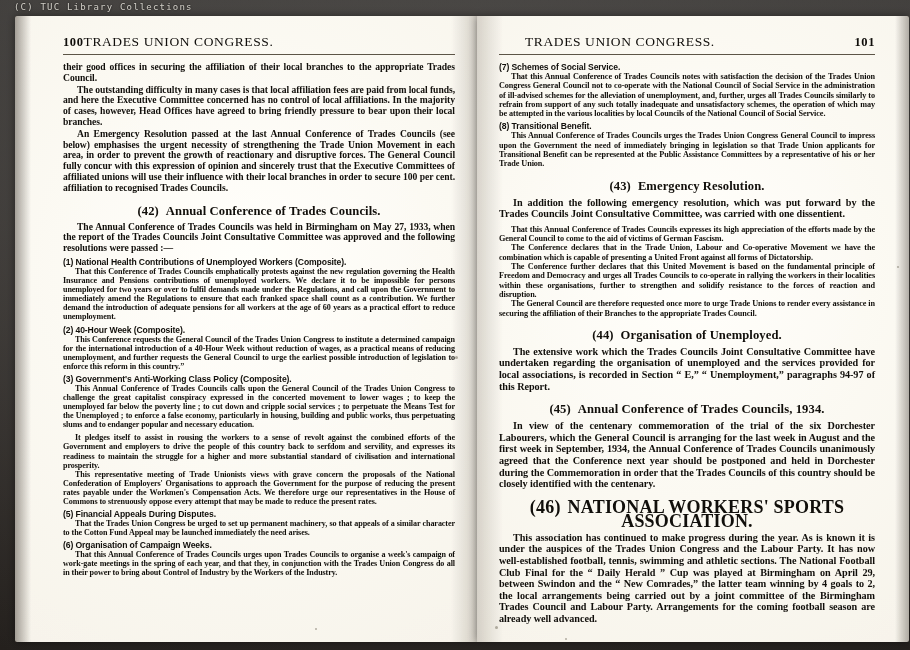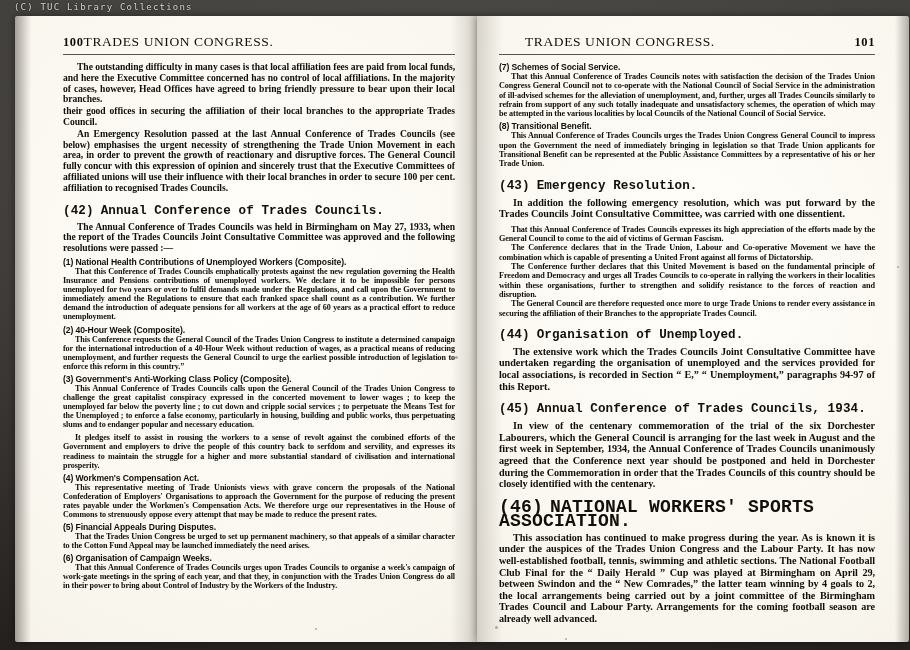--- a/index.html
+++ b/index.html
@@ -157,25 +157,25 @@
     margin: 3px 0 0 0;
     font-size: 8.6px;
     line-height: 10px;
     font-weight: bold;
     font-family: "Liberation Sans", sans-serif;
     letter-spacing: -0.1px;
   }
 
   h2.section {
     margin: 10px 0 4px 0;
+    text-align: center;
     font-size: 12.6px;
     line-height: 14px;
     font-weight: bold;
     letter-spacing: .1px;
-    font-family: Liberation Mono, monospace;
   }
   h2.section .num { margin-right: 7px; }
   h2.section.caps { font-size: 18px; letter-spacing: .2px; }
 
   .gap-sm { height: 4px; }
 
   
   .speck {
     position: absolute;
     background: #6e675a;
@@ -196,42 +196,41 @@
     <div class="page page-left">
       <div class="page-inner">
 
         <div class="runhead left">
           <span class="folio">100</span>
           <span class="title">TRADES UNION CONGRESS.</span>
         </div>
 
         <div class="col">
 
+          <p class="body noindent">their good offices in securing the affiliation of their local branches to the appropriate Trades Council.</p>
           <p class="body">The outstanding difficulty in many cases is that local affiliation fees are paid from local funds, and here the Executive Committee concerned has no control of local affiliations.  In the majority of cases, however, Head Offices have agreed to bring friendly pressure to bear upon their local branches.</p>
-          <p class="body noindent">their good offices in securing the affiliation of their local branches to the appropriate Trades Council.</p>
           <p class="body">An Emergency Resolution passed at the last Annual Conference of Trades Councils (see below) emphasises the urgent necessity of strengthening the Trade Union Movement in each area, in order to prevent the growth of reactionary and disruptive forces.  The General Council fully concur with this expression of opinion and sincerely trust that the Executive Committees of affiliated unions will use their influence with their local branches in order to secure 100 per cent. affiliation to recognised Trades Councils.</p>
 
           <h2 class="section">
             <span class="num">(42)</span><span>Annual Conference of Trades Councils.</span>
           </h2>
 
           <p class="body">The Annual Conference of Trades Councils was held in Birmingham on May 27, 1933, when the report of the Trades Councils Joint Consultative Committee was approved and the following resolutions were passed :—</p>
 
           <h3 class="numhead">(1) National Health Contributions of Unemployed Workers (Composite).</h3>
           <p class="res">That this Conference of Trades Councils emphatically protests against the new regulation governing the Health Insurance and Pensions contributions of unemployed workers.  We declare it to be impossible for persons unemployed for two years or over to fulfil demands made under the Regulations, and call upon the Government to immediately amend the Regulations to ensure that each franked space shall count as a contribution.  We further demand the introduction of adequate pensions for all workers at the age of 60 years as a practical effort to reduce unemployment.</p>
 
           <h3 class="numhead">(2) 40-Hour Week (Composite).</h3>
           <p class="res">This Conference requests the General Council of the Trades Union Congress to institute a determined campaign for the international introduction of a 40-Hour Week without reduction of wages, as a practical means of reducing unemployment, and further requests the General Council to urge the earliest possible introduction of legislation to enforce this reform in this country.”</p>
 
           <h3 class="numhead">(3) Government's Anti-Working Class Policy (Composite).</h3>
           <p class="res">This Annual Conference of Trades Councils calls upon the General Council of the Trades Union Congress to challenge the great capitalist conspiracy expressed in the concerted movement to lower wages ; to keep the unemployed far below the poverty line ; to cut down and cripple social services ; to perpetuate the Means Test for the Unemployed ; to enforce a false economy, particularly in housing, building and public works, thus perpetuating slums and to endanger popular and necessary education.</p>
           <div class="gap-sm"></div>
           <p class="res">It pledges itself to assist in rousing the workers to a sense of revolt against the combined efforts of the Government and employers to drive the people of this country back to serfdom and servility, and expresses its readiness to maintain the struggle for a higher and more substantial standard of civilisation and international prosperity.</p>
 
-          <h3 class="numhead">(4) Workmen's Compensation Act.</h3>
           <p class="res">This representative meeting of Trade Unionists views with grave concern the proposals of the National Confederation of Employers' Organisations to approach the Government for the purpose of reducing the present rates payable under the Workmen's Compensation Acts.  We therefore urge our representatives in the House of Commons to strenuously oppose every attempt that may be made to reduce the present rates.</p>
 
           <h3 class="numhead">(5) Financial Appeals During Disputes.</h3>
           <p class="res">That the Trades Union Congress be urged to set up permanent machinery, so that appeals of a similar character to the Cotton Fund Appeal may be launched immediately the need arises.</p>
 
           <h3 class="numhead">(6) Organisation of Campaign Weeks.</h3>
           <p class="res">That this Annual Conference of Trades Councils urges upon Trades Councils to organise a week's campaign of work-gate meetings in the spring of each year, and that they, in conjunction with the Trades Union Congress do all in their power to bring about Control of Industry by the Workers of the Industry.</p>
 
         </div>
       </div>

